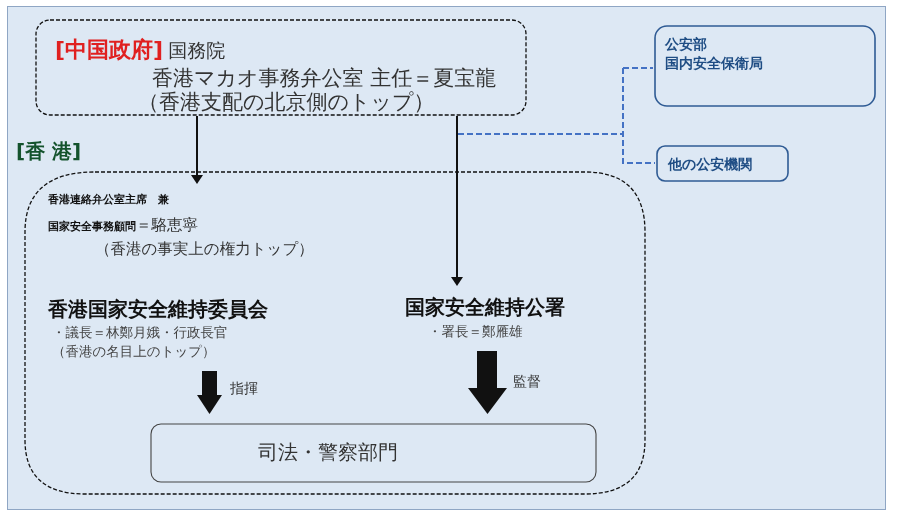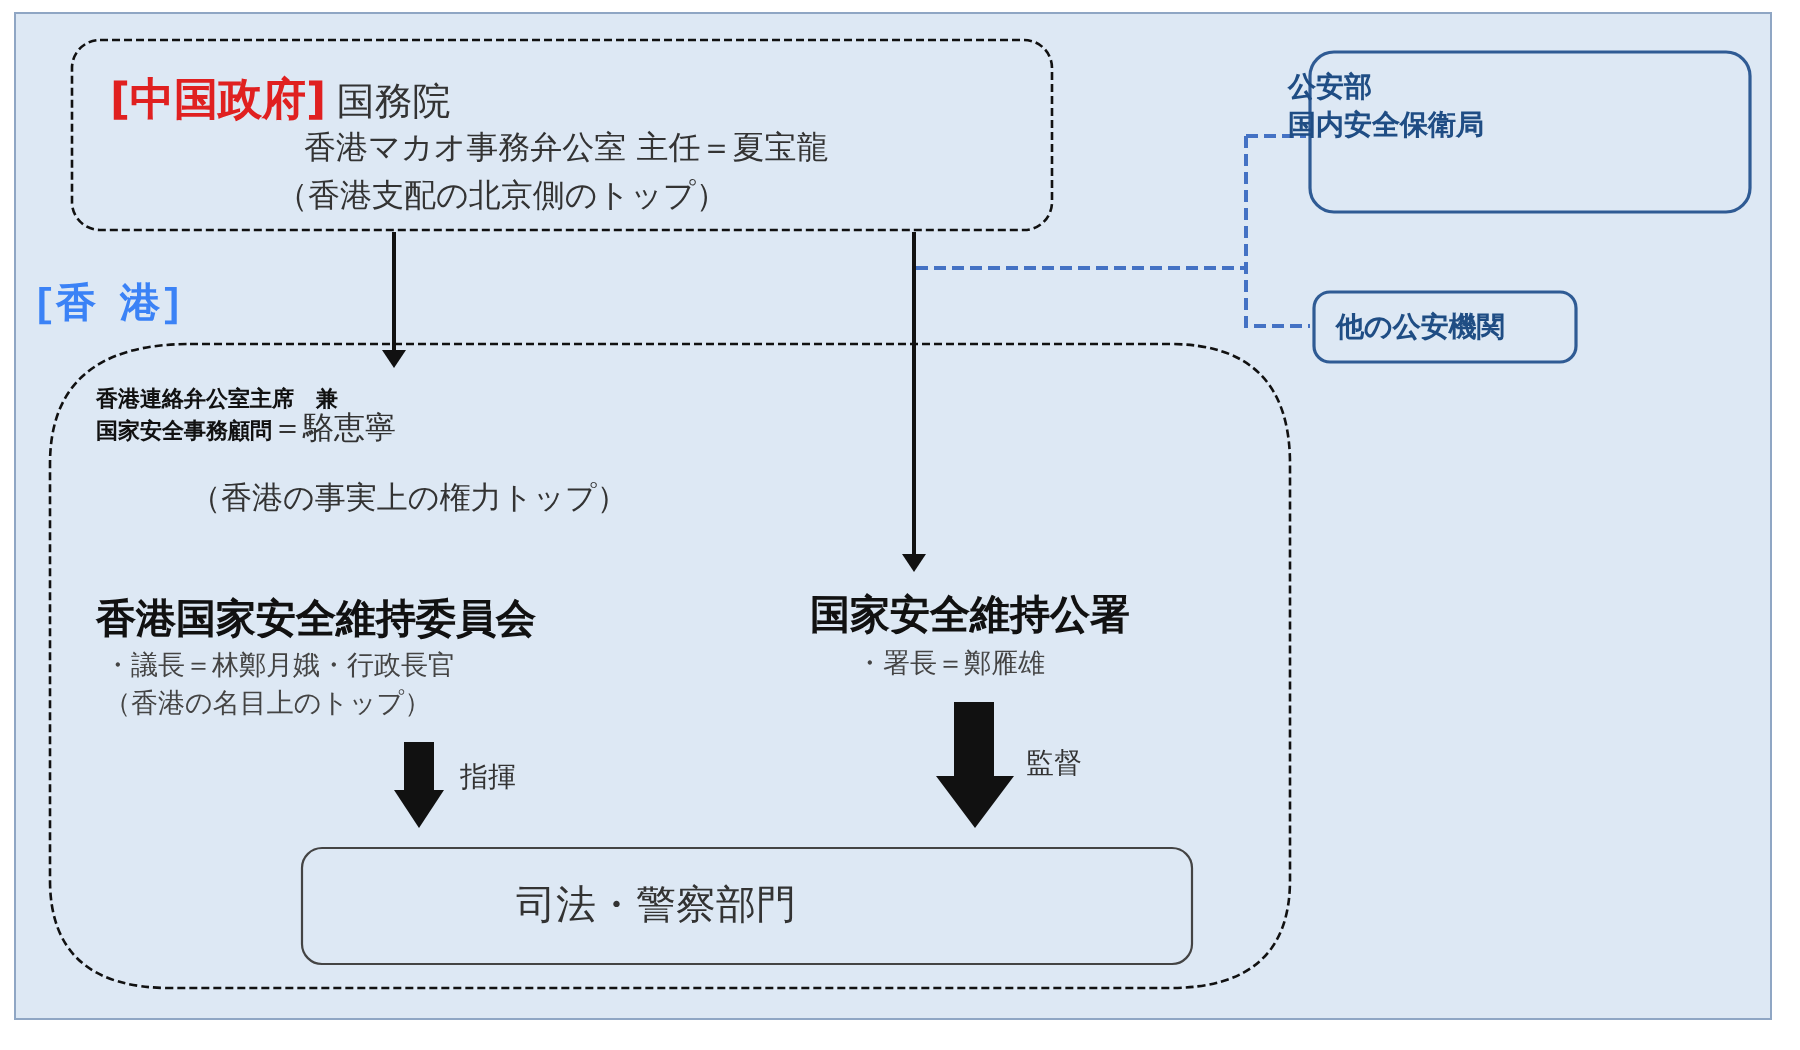--- a/index.html
+++ b/index.html
@@ -4,22 +4,22 @@
 <style>
   html, body { margin:0; padding:0; background:#ffffff; }
   body { width:900px; height:525px; position:relative; overflow:hidden;
          font-family:"DejaVu Sans", "Liberation Sans", sans-serif; color:#222; }
   .canvas { position:absolute; left:7px; top:6px; width:879px; height:504px;
             background:#dde8f4; border:1px solid #8fa6c4; box-sizing:border-box; }
   svg.lines { position:absolute; left:0; top:0; width:900px; height:525px; }
   .abs { position:absolute; white-space:nowrap; }
   .gov-tag { color:#e02020; font-weight:bold; font-size:22px; }
   .gov-name { font-size:19px; color:#333; }
-  .t16 { font-size:16px; color:#333; }
-  .hk-tag { color:#3b82f6; font-weight:bold; font-size:20px;font-family:Liberation Mono, monospace; }
+  .t16 { font-size:21px; color:#333; }
+  .hk-tag { color:#14532d; font-weight:bold; font-size:20px; }
   .bold15 { font-size:11px; font-weight:bold; color:#111; }
   .reg15 { font-size:15.5px; color:#333; }
   .big { font-size:20px; font-weight:bold; color:#111; }
   .small { font-size:13.5px; color:#444; }
   .blue-box-text { color:#1f4d84; font-weight:bold; font-size:14px; line-height:19px; }
   .label15 { font-size:14px; color:#333; }
   .judicial { font-size:20px; color:#333; }
 </style>
 </head>
 <body>
@@ -52,30 +52,30 @@
   <polygon points="468,388 507,388 487.5,414" fill="#111"></polygon>
 </svg>
 
 <div class="abs" style="left:55px; top:35px;">
   <span class="gov-tag">[中国政府]</span>
   <span class="gov-name">国務院</span>
 </div>
 <div class="abs t16" style="left:152px; top:64px;">香港マカオ事務弁公室 主任＝夏宝龍</div>
 <div class="abs t16" style="left:138px; top:88px;">（香港支配の北京側のトップ）</div>
 
-<div class="abs blue-box-text" style="left:644px; top:35px;">
+<div class="abs blue-box-text" style="left:665px; top:35px;">
   <div>公安部</div>
   <div>国内安全保衛局</div>
 </div>
 <div class="abs blue-box-text" style="left:668px; top:155px;">他の公安機関</div>
 
 <div class="abs hk-tag" style="left:16px; top:138px;">[香 港]</div>
 
 <div class="abs bold15" style="left:48px; top:192px;">香港連絡弁公室主席　兼</div>
-<div class="abs" style="left:48px; top:204px;">
+<div class="abs" style="left:48px; top:215px;">
   <span class="bold15">国家安全事務顧問</span><span class="reg15">＝駱恵寧</span>
 </div>
 <div class="abs reg15" style="left:95px; top:239px;">（香港の事実上の権力トップ）</div>
 
 <div class="abs big" style="left:48px; top:296px;text-align:right;">香港国家安全維持委員会</div>
 <div class="abs small" style="left:52px; top:324px;">・議長＝林鄭月娥・行政長官</div>
 <div class="abs small" style="left:52px; top:343px;">（香港の名目上のトップ）</div>
 <div class="abs label15" style="left:230px; top:380px;">指揮</div>
 
 <div class="abs big" style="left:405px; top:294px;">国家安全維持公署</div>

